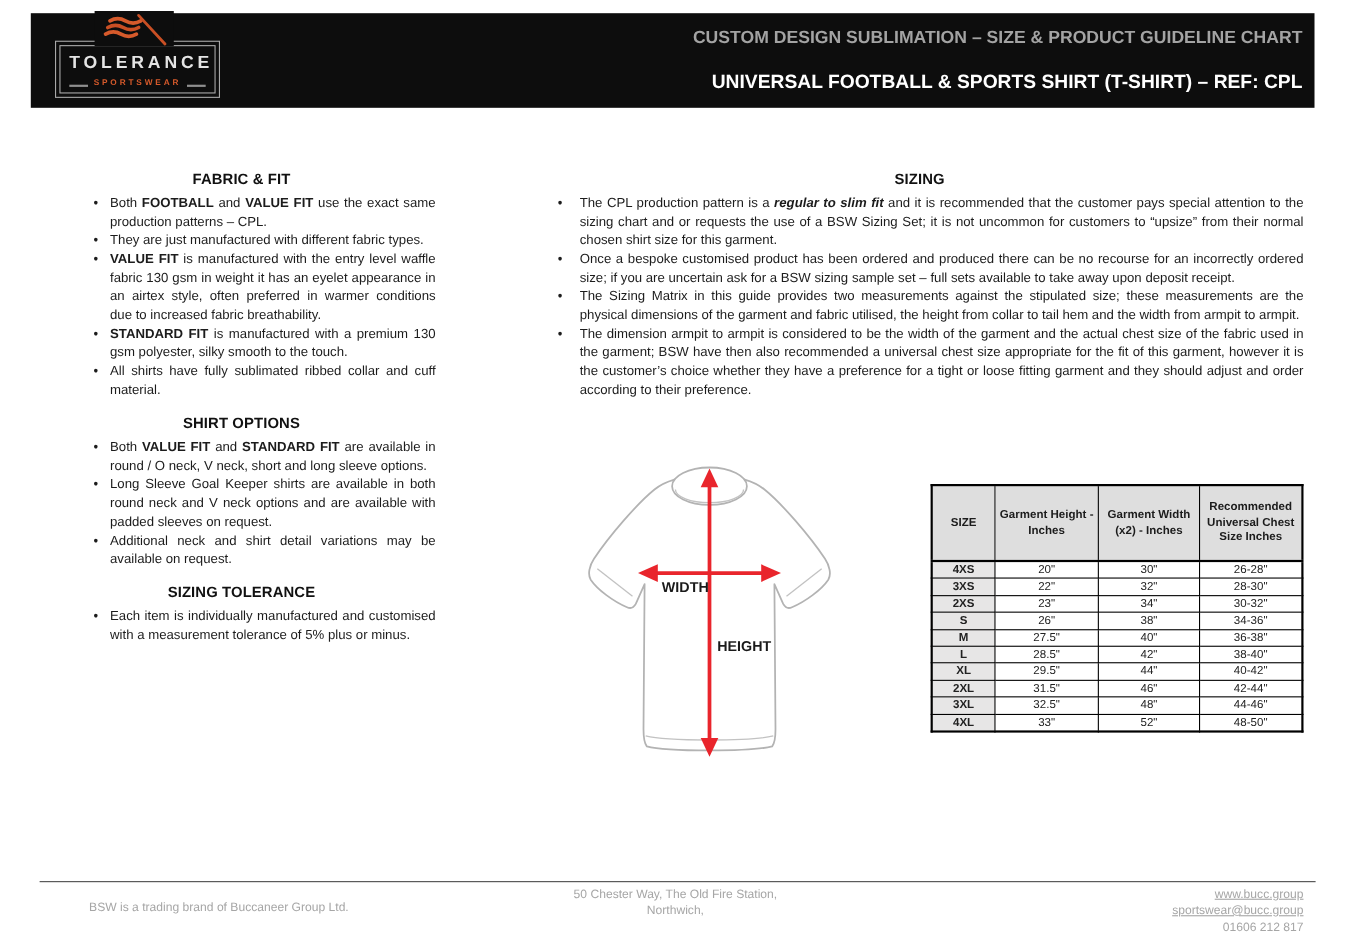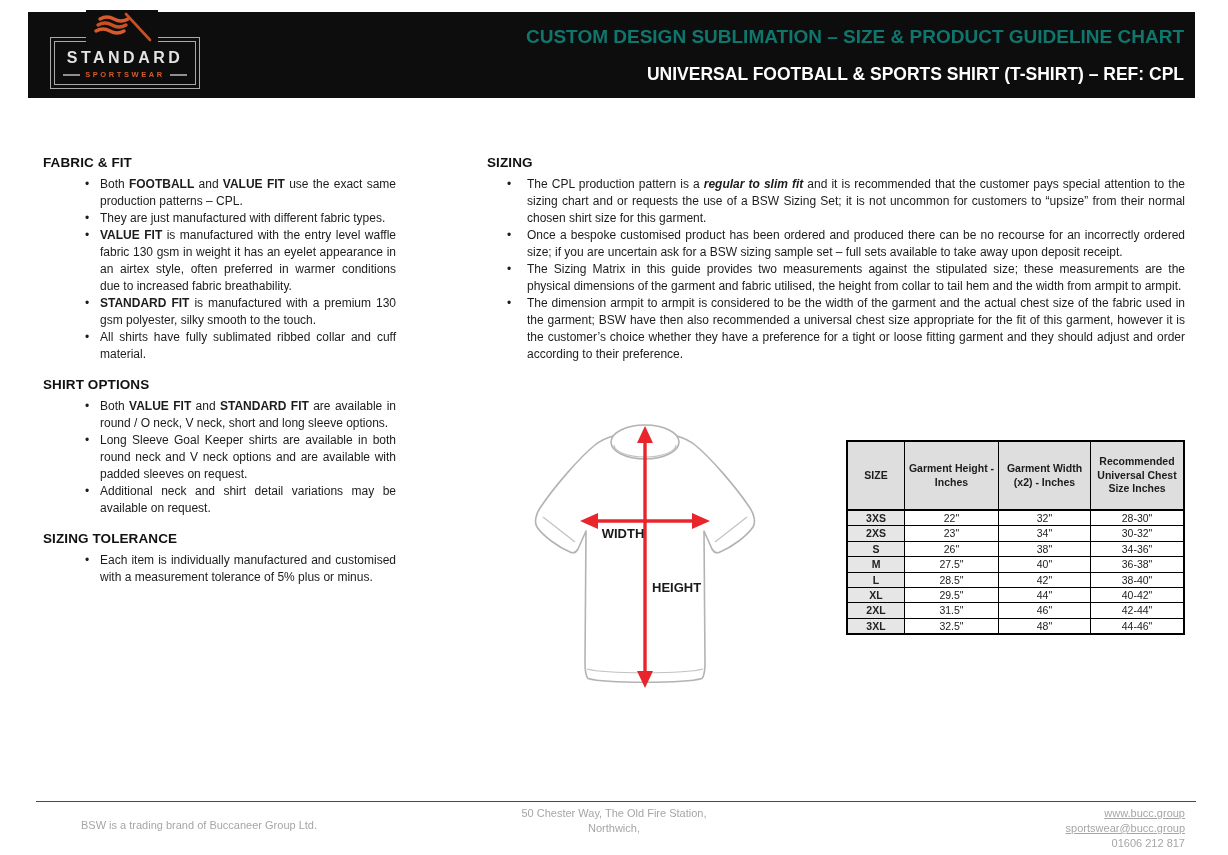--- a/index.html
+++ b/index.html
@@ -6,29 +6,29 @@
   body{
     width:1228px;height:855px;position:relative;background:#ffffff;
     font-family:"Liberation Sans", sans-serif;color:#1c1c1c;overflow:hidden;
   }
   
   .topbar{position:absolute;left:28px;top:12px;width:1167px;height:86px;background:#0d0d0d;}
   .logo{position:absolute;left:22px;top:25px;width:150px;}
   .logo-frame{border:1px solid #a9a9a9;padding:3px;background:#0d0d0d;}
   .logo-inner{border:1px solid #a9a9a9;padding:7px 8px 5px 8px;text-align:center;}
   .logo-title{font-size:16px;font-weight:bold;letter-spacing:3.5px;color:#e4e4e4;white-space:nowrap;}
-  .logo-subrow{display:flex;align-items:center;gap:5px;margin-top:3px;}
+  .logo-subrow{display:flex;align-items:flex-end;gap:5px;margin-top:3px;}
   .logo-line{flex:1;height:2px;background:#8f8f8f;}
   .logo-subtitle{font-size:7.5px;font-weight:bold;letter-spacing:2.6px;color:#d65a2b;white-space:nowrap;}
   .flag-wrap{position:absolute;left:36px;top:-27px;width:72px;height:32px;background:#0d0d0d;}
-  .bar-title1{position:absolute;right:11px;top:14px;color:#0f766e;font-size:19px;font-weight:bold;white-space:nowrap;}
+  .bar-title1{position:absolute;right:11px;top:14px;color:#a3a3a3;font-size:16px;font-weight:bold;white-space:nowrap;}
   .bar-title2{position:absolute;right:11px;top:52px;color:#ffffff;font-size:17.5px;font-weight:bold;white-space:nowrap;}
   
   .doc-section{position:absolute;}
-  .doc-section h2{margin:0 0 6px 0;font-size:13.5px;font-weight:bold;color:#111111;letter-spacing:0.1px;}
+  .doc-section h2{margin:0 0 6px 0;font-size:13.5px;font-weight:bold;color:#111111;letter-spacing:0.1px;text-align:center;}
   .doc-section ul{list-style:none;margin:0;padding:0;}
   .doc-section li{position:relative;font-size:12px;line-height:17px;text-align:justify;color:#1c1c1c;}
   .doc-section li b{font-weight:bold;}
   .doc-section li b.bi{font-style:italic;}
   .col-left{left:43px;width:353px;}
   .col-left li{padding-left:57px;}
   .col-left li .marker{position:absolute;left:42px;top:0;}
   .col-right{left:487px;width:698px;}
   .col-right li{padding-left:40px;}
   .col-right li .marker{position:absolute;left:20px;top:0;}
@@ -66,21 +66,21 @@
     <div class="flag-wrap">
       <svg width="72" height="32" viewBox="0 0 72 32">
         <path d="M14 9 q7 -4 14 0 q7 4 14 0" fill="none" stroke="#d65a2b" stroke-width="3.4" stroke-linecap="round"></path>
         <path d="M12 15 q7 -4 14 0 q7 4 14 0" fill="none" stroke="#c94f24" stroke-width="3.4" stroke-linecap="round"></path>
         <path d="M10 21 q7 -4 14 0 q7 4 14 0" fill="none" stroke="#d65a2b" stroke-width="3.4" stroke-linecap="round"></path>
         <path d="M40 4 L64 30" stroke="#c94f24" stroke-width="2.6" stroke-linecap="round"></path>
       </svg>
     </div>
     <div class="logo-frame">
       <div class="logo-inner">
-        <div class="logo-title">STANDARD</div>
+        <div class="logo-title">TOLERANCE</div>
         <div class="logo-subrow">
           <span class="logo-line"></span>
           <span class="logo-subtitle">SPORTSWEAR</span>
           <span class="logo-line"></span>
         </div>
       </div>
     </div>
   </div>
   <div class="bar-title1">CUSTOM DESIGN SUBLIMATION – SIZE &amp; PRODUCT GUIDELINE CHART</div>
   <div class="bar-title2">UNIVERSAL FOOTBALL &amp; SPORTS SHIRT (T-SHIRT) – REF: CPL</div>
@@ -170,20 +170,26 @@
   <thead>
     <tr>
         <th>SIZE</th>
         <th>Garment Height - Inches</th>
         <th>Garment Width (x2) - Inches</th>
         <th>Recommended Universal Chest Size Inches</th>
       </tr>
   </thead>
   <tbody>
       <tr>
+        <td>4XS</td>
+        <td>20"</td>
+        <td>30"</td>
+        <td>26-28"</td>
+      </tr>
+      <tr>
         <td>3XS</td>
         <td>22"</td>
         <td>32"</td>
         <td>28-30"</td>
       </tr>
       <tr>
         <td>2XS</td>
         <td>23"</td>
         <td>34"</td>
         <td>30-32"</td>
@@ -216,20 +222,26 @@
         <td>2XL</td>
         <td>31.5"</td>
         <td>46"</td>
         <td>42-44"</td>
       </tr>
       <tr>
         <td>3XL</td>
         <td>32.5"</td>
         <td>48"</td>
         <td>44-46"</td>
+      </tr>
+      <tr>
+        <td>4XL</td>
+        <td>33"</td>
+        <td>52"</td>
+        <td>48-50"</td>
       </tr>
     </tbody>
 </table>
 
 <div class="footer-line"></div>
 <div class="footer footer-left">BSW is a trading brand of Buccaneer Group Ltd.</div>
 <div class="footer footer-center">
     <div>50 Chester Way, The Old Fire Station,</div>
     <div>Northwich,</div>
   </div>

